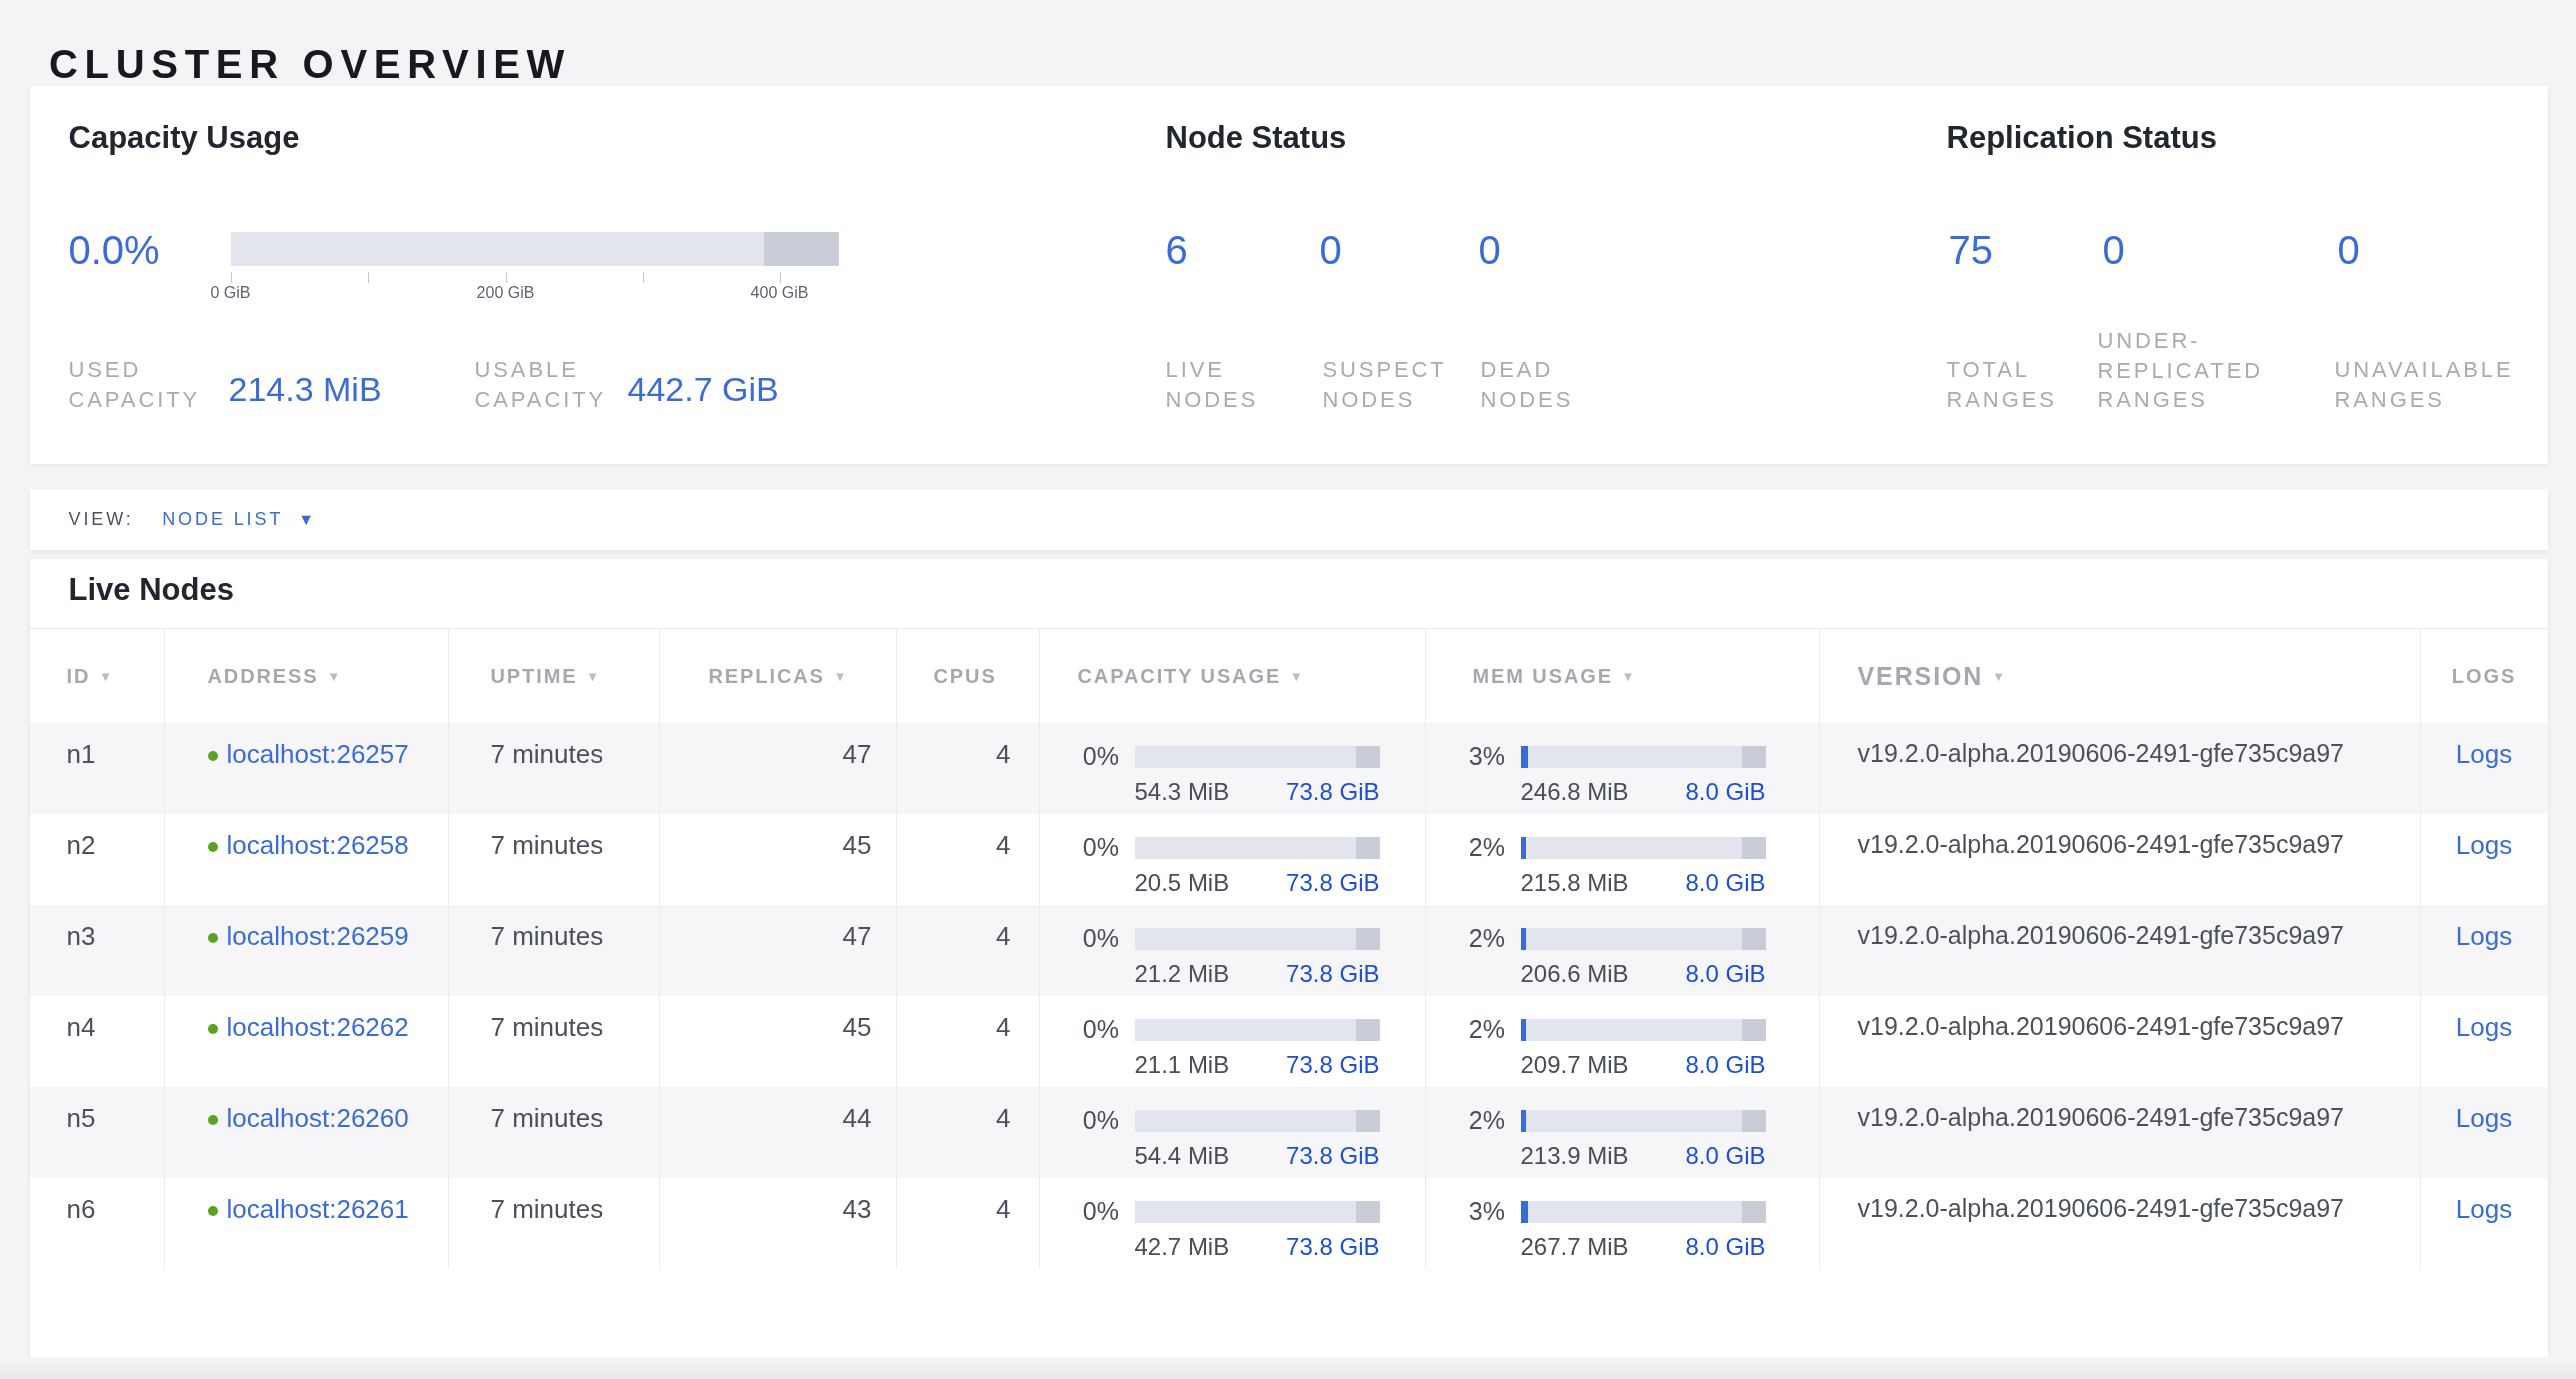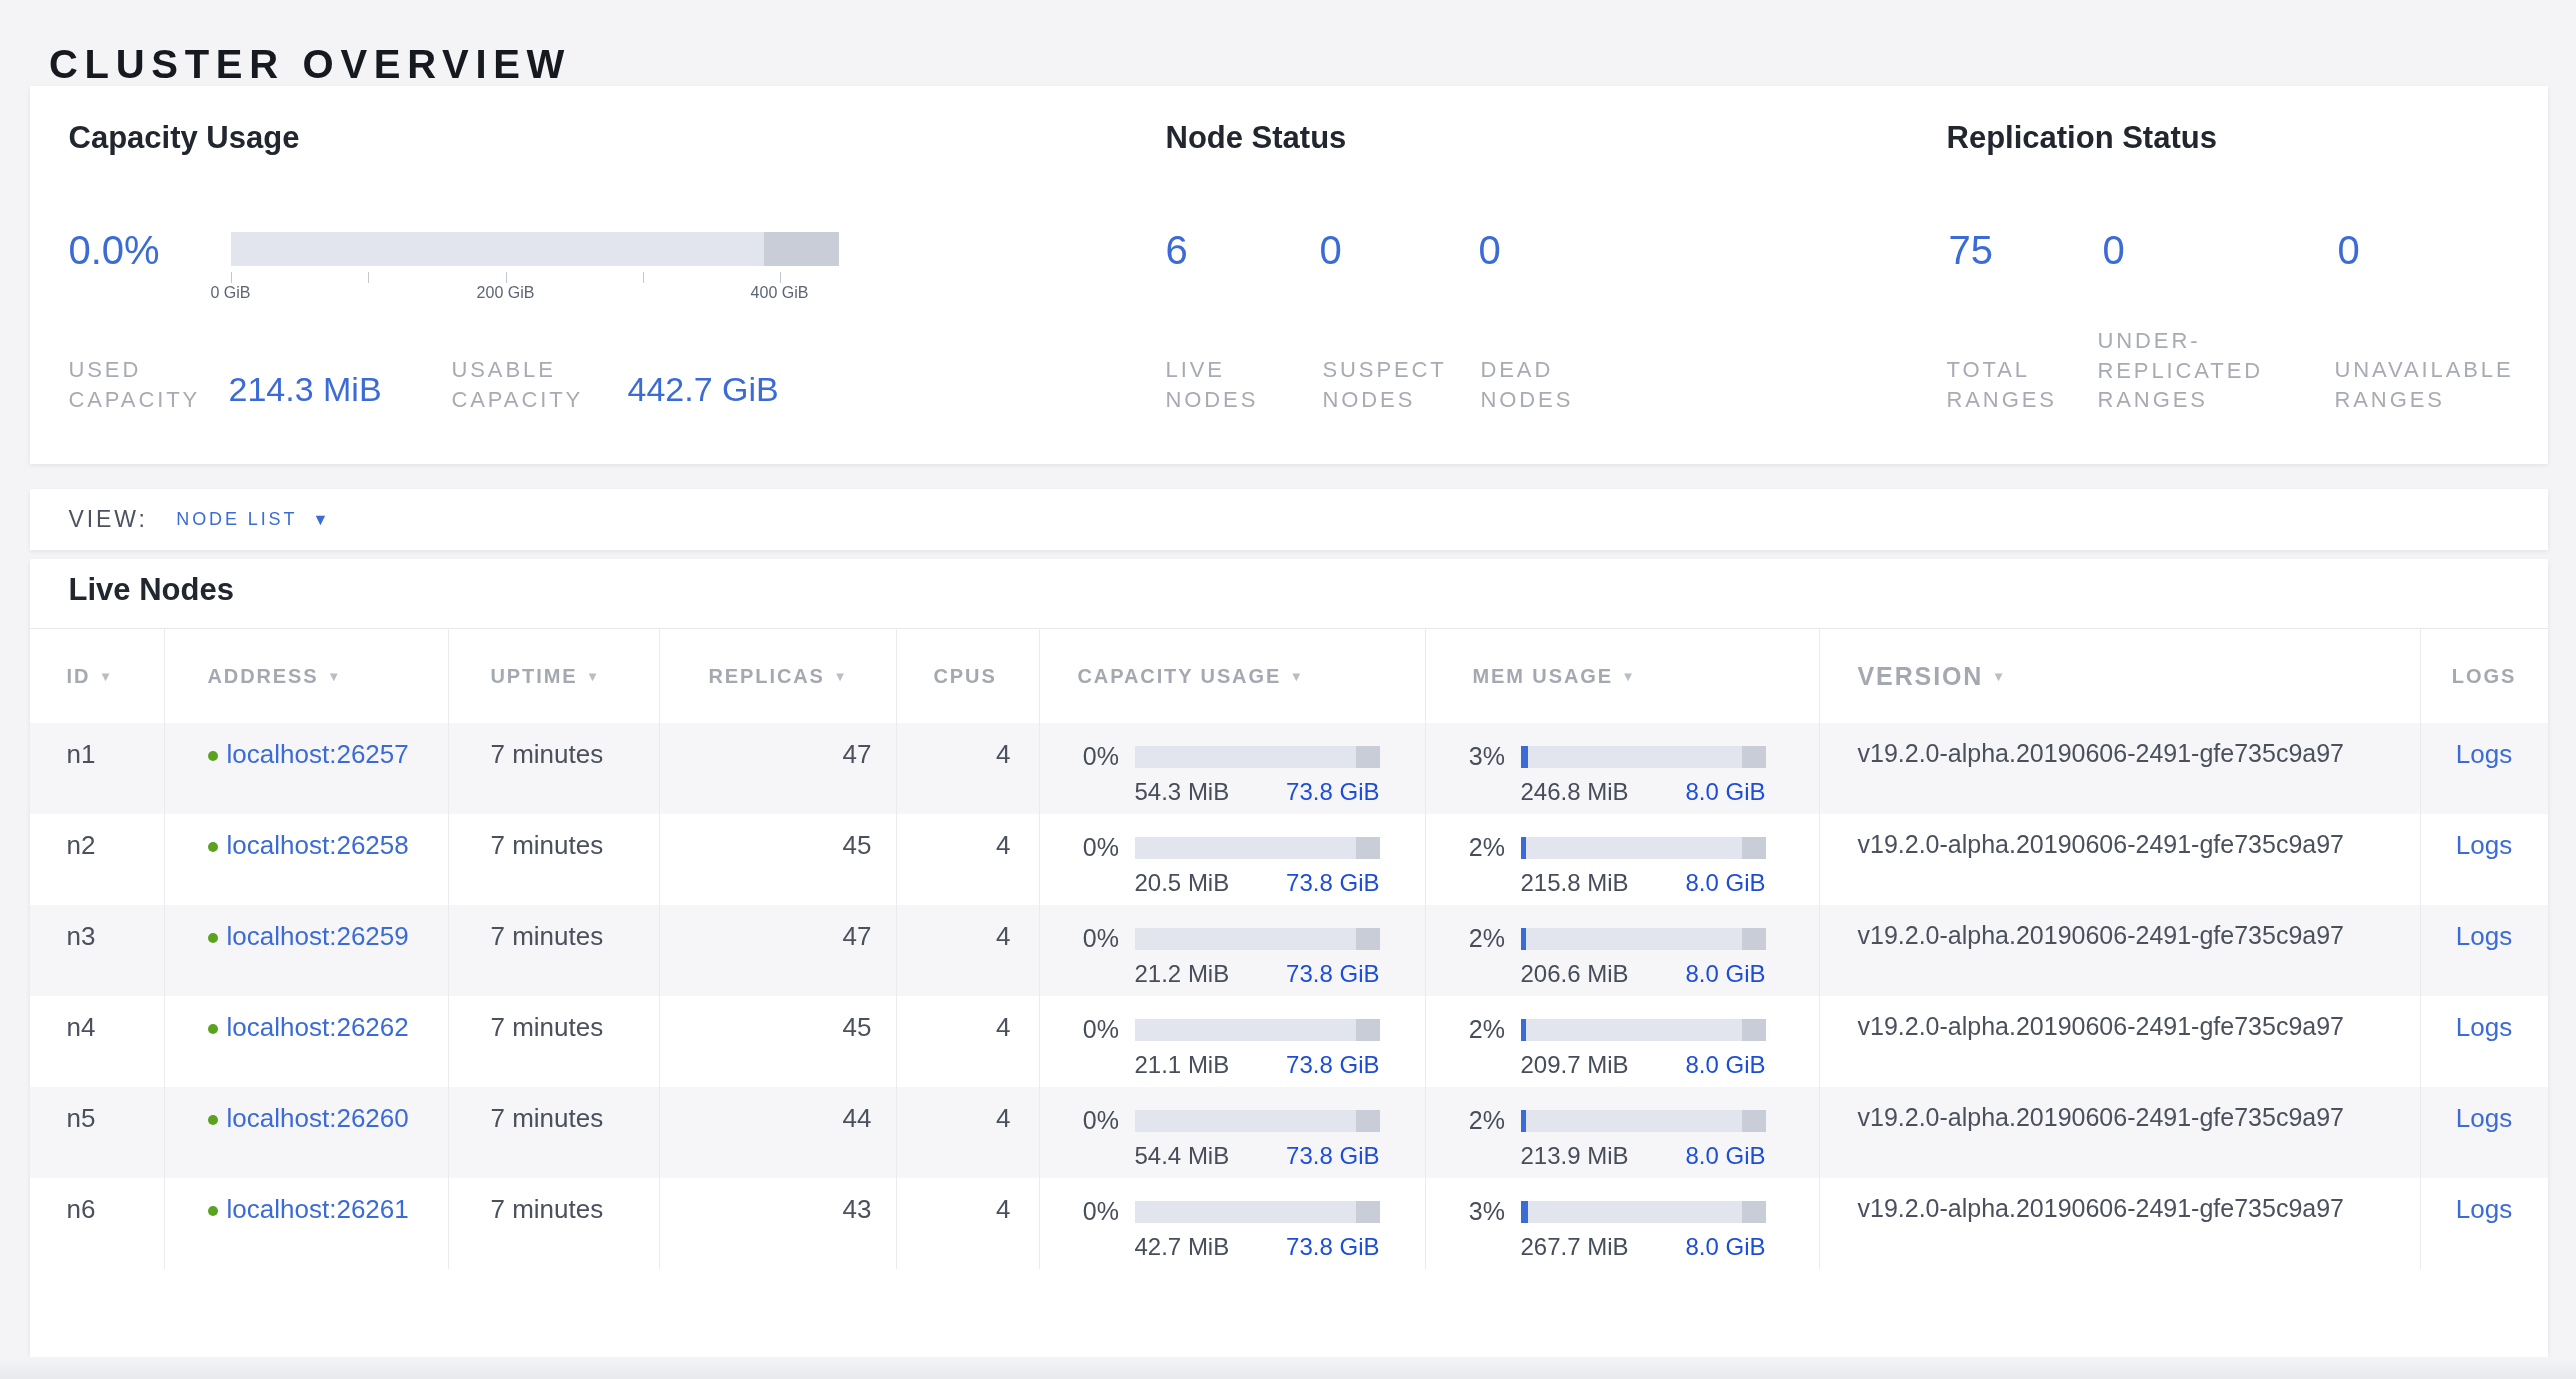--- a/index.html
+++ b/index.html
@@ -42,21 +42,21 @@
   .stat-label.three-line{top:240px;}
   .stat-value{
     position:absolute;top:284px;
     font-size:34px;color:#3b6bd6;white-space:nowrap;
   }
   
   #view-bar{
     left:29.5px;top:489px;width:2518px;height:61px;
     display:flex;align-items:center;box-sizing:border-box;padding-left:39px;
   }
-  .view-label{font-size:23px;letter-spacing:2.9px;color:#4b5260;}
+  .view-label{font-size:18px;letter-spacing:2.9px;color:#4b5260;}
   .view-selected{font-size:18px;letter-spacing:2.9px;color:#3b6bd6;margin-left:28.5px;cursor:pointer;}
   .view-caret{font-size:16px;color:#3b6bd6;margin-left:15px;cursor:pointer;}
   
   #nodes-panel{left:29.5px;top:559px;width:2518px;height:798px;}
   .panel-heading{
     position:absolute;left:39px;top:13.3px;margin:0;
     font-size:31px;font-weight:700;color:#21262f;
   }
   .table-wrap{position:absolute;left:0;top:69px;width:2518px;border-top:1px solid #e7e8ec;}
   .thead{display:flex;height:94px;}
@@ -131,21 +131,21 @@
   <div class="tick" style="left:750px;"></div>
   <div class="tick-label" style="left:201px;">0 GiB</div>
   <div class="tick-label" style="left:476px;">200 GiB</div>
   <div class="tick-label" style="left:750px;">400 GiB</div>
 
   <div class="stat-label" style="left:39px;">
     <div>USED</div>
     <div>CAPACITY</div>
   </div>
   <div class="stat-value" style="left:199px;">214.3 MiB</div>
-  <div class="stat-label" style="left:422px;">
+  <div class="stat-label" style="left:445px;">
     <div>USABLE</div>
     <div>CAPACITY</div>
   </div>
   <div class="stat-value" style="left:598px;">442.7 GiB</div>
 
   <h2 class="section-heading" style="left:1136px;top:34px;">Node Status</h2>
   <div class="big-number" style="left:1136px;">6</div>
   <div class="big-number" style="left:1290px;">0</div>
   <div class="big-number" style="left:1449px;">0</div>
   <div class="stat-label" style="left:1136px;">

